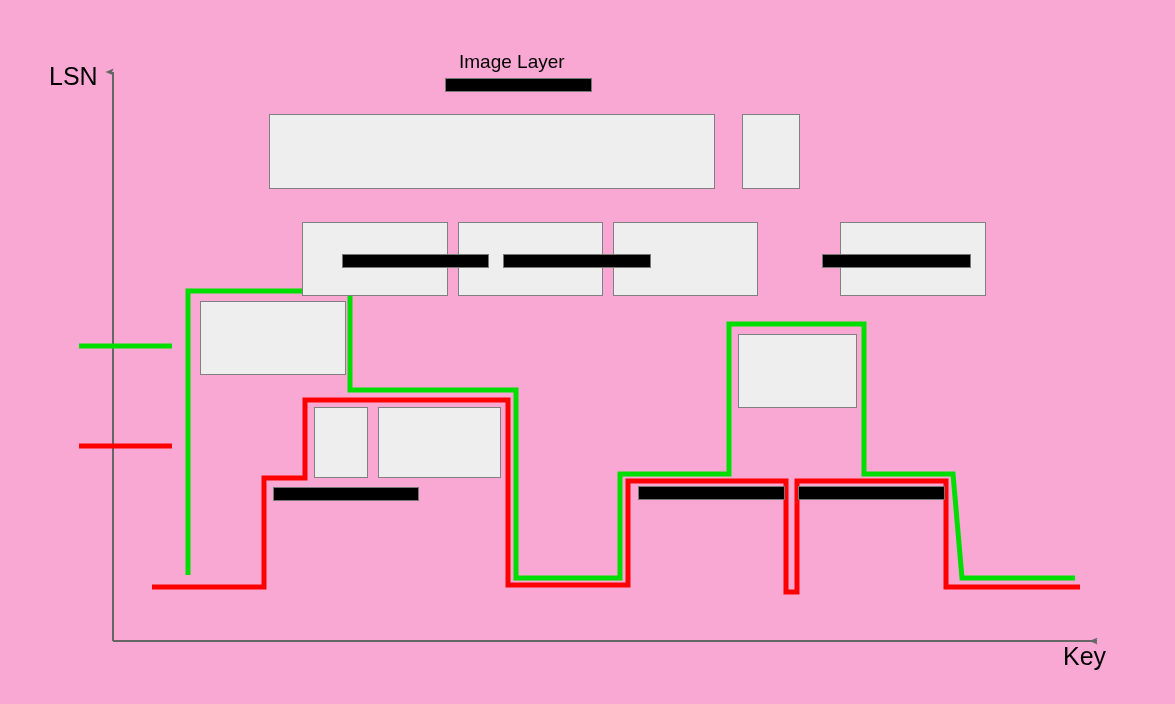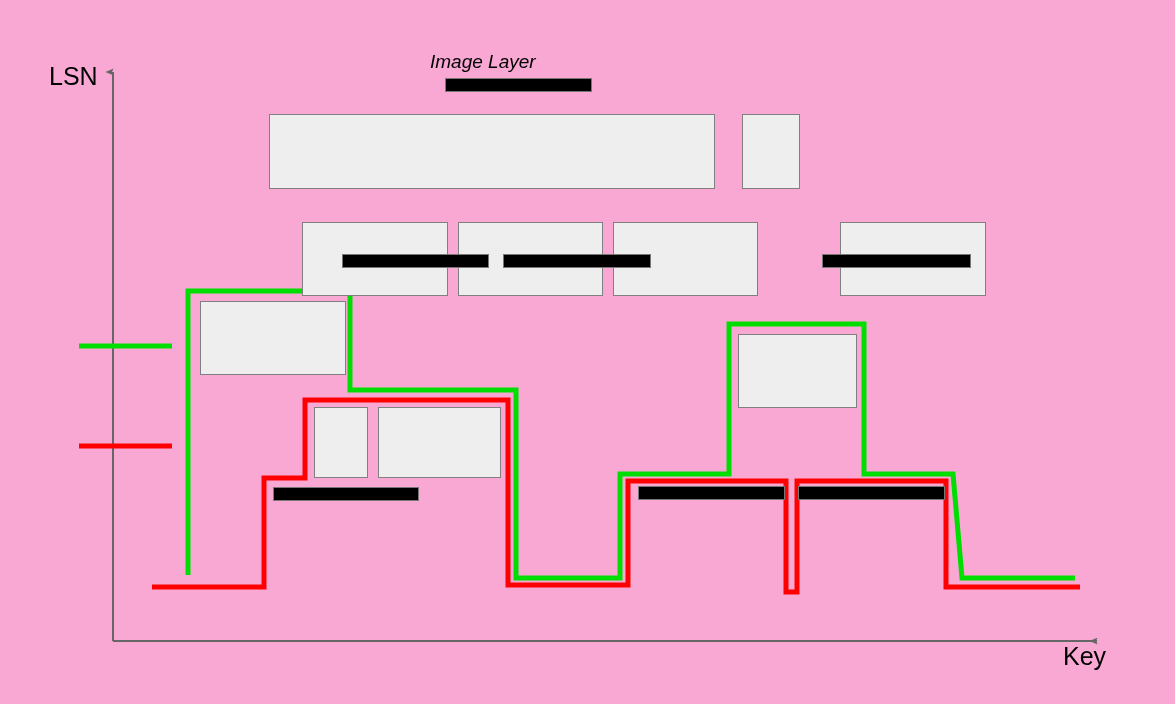--- a/index.html
+++ b/index.html
@@ -76,21 +76,21 @@
 
     <path id="green-line" fill="none" stroke="#00dd00" stroke-width="5" stroke-linejoin="miter" stroke-linecap="butt" d="M 188,575 L 188,291 L 350,291 L 350,390 L 516,390 L 516,578 L 620,578 L 620,474 L 729,474 L 729,324 L 864,324 L 864,474 L 953,474 L 962,578 L 1075,578"></path>
 
     <path id="red-line" fill="none" stroke="#ff0000" stroke-width="5" stroke-linejoin="miter" stroke-linecap="butt" d="M 152,587 L 264,587 L 264,478 L 305,478 L 305,400 L 508,400 L 508,585 L 628,585 L 628,481 L 786,481 L 786,592 L 797,592 L 797,481 L 946,481 L 946,587 L 1080,587"></path>
   </svg>
 
   <div class="axis-label" style="left:49px; top:64px;">LSN</div>
 
   <div class="axis-label" style="left:1063px; top:644px;">Key</div>
 
-  <div class="layer-label" style="left:430px; top:52px;font-style:italic;">Image Layer</div>
+  <div class="layer-label" style="left:459px; top:52px;">Image Layer</div>
 
   <div class="layer-label" style="left:282px; top:123px;">Delta Layer</div>
 
   <div id="boxes-host">
       <div class="gbox" style="left: 269px; top: 114px; width: 446px; height: 75px;"></div>
       <div class="gbox" style="left: 742px; top: 114px; width: 58px; height: 75px;"></div>
       <div class="gbox" style="left: 302px; top: 222px; width: 146px; height: 74px;"></div>
       <div class="gbox" style="left: 458px; top: 222px; width: 145px; height: 74px;"></div>
       <div class="gbox" style="left: 613px; top: 222px; width: 145px; height: 74px;"></div>
       <div class="gbox" style="left: 840px; top: 222px; width: 146px; height: 74px;"></div>

